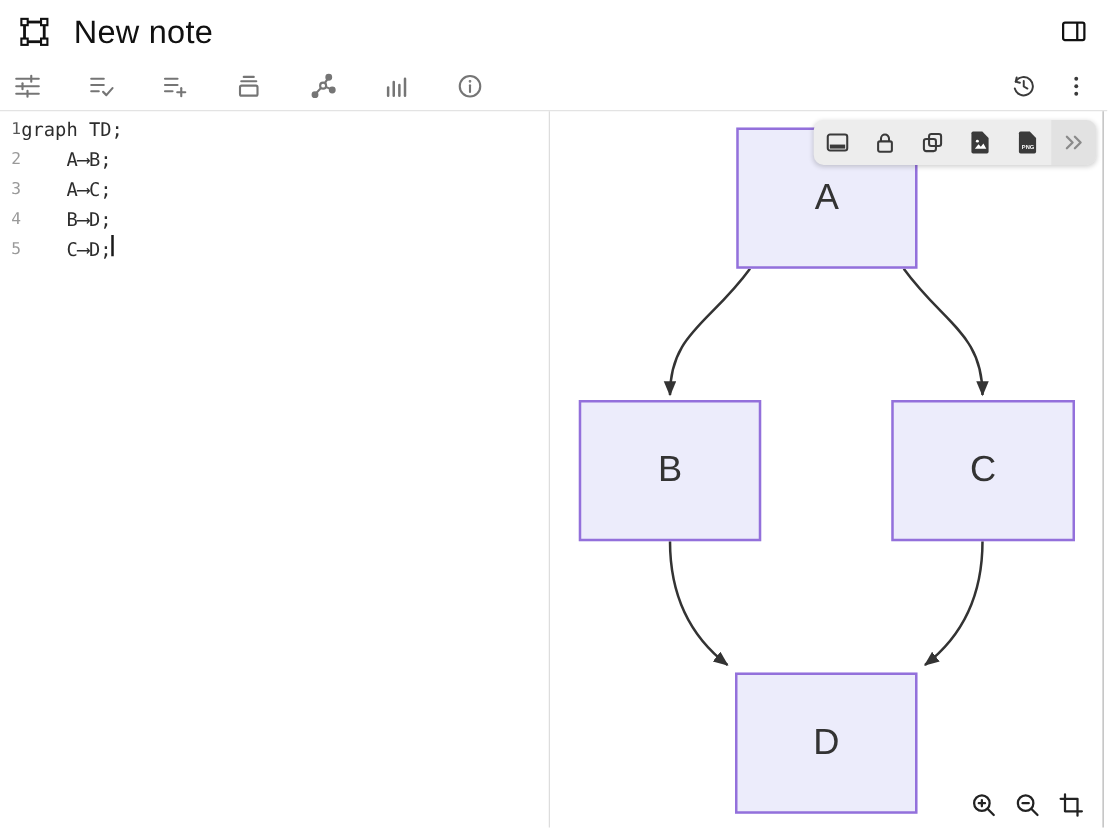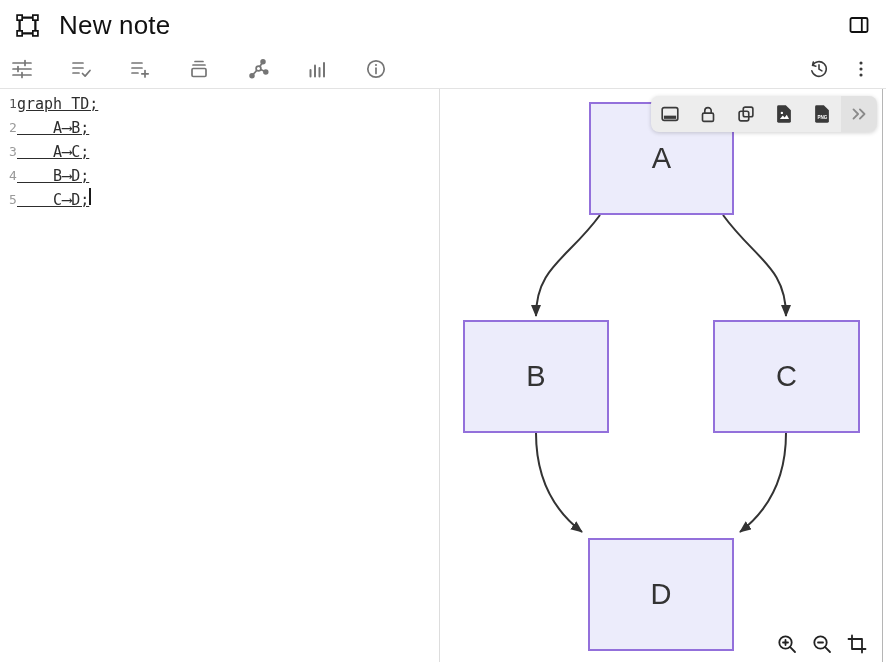--- a/index.html
+++ b/index.html
@@ -23,21 +23,21 @@
 
   
   .main { display:flex; height:573px; }
 
   
   .editor { width:440px; border-right:1px solid #ddd; padding-top:3px;
             font-family:"DejaVu Sans Mono", monospace; font-size:15px; color:#2d2d2d; }
   .code-row { display:flex; height:24px; line-height:24px; }
   .gutter { width:17px; padding-left:9px; font-size:13px; color:#9a9a9a; flex:0 0 auto; }
   .gutter.first { color:#555; }
-  .code { white-space:pre;text-decoration:underline; }
+  .code { white-space:pre; }
   .caret { display:inline-block; width:1.5px; height:17px; background:#1a1a1a;
            vertical-align:-3px; }
 
   
   .diagram { position:relative; width:445px; height:573px; }
   .edge-layer { position:absolute; left:0; top:0; }
   .node { position:absolute; width:146px; height:113px; background:#ECECFB;
           border:2px solid #9370DB; display:flex; align-items:center; justify-content:center;
           font-size:29px; color:#333; cursor:pointer; }
   .node-a { left:149px; top:13px;  width:145px; }

